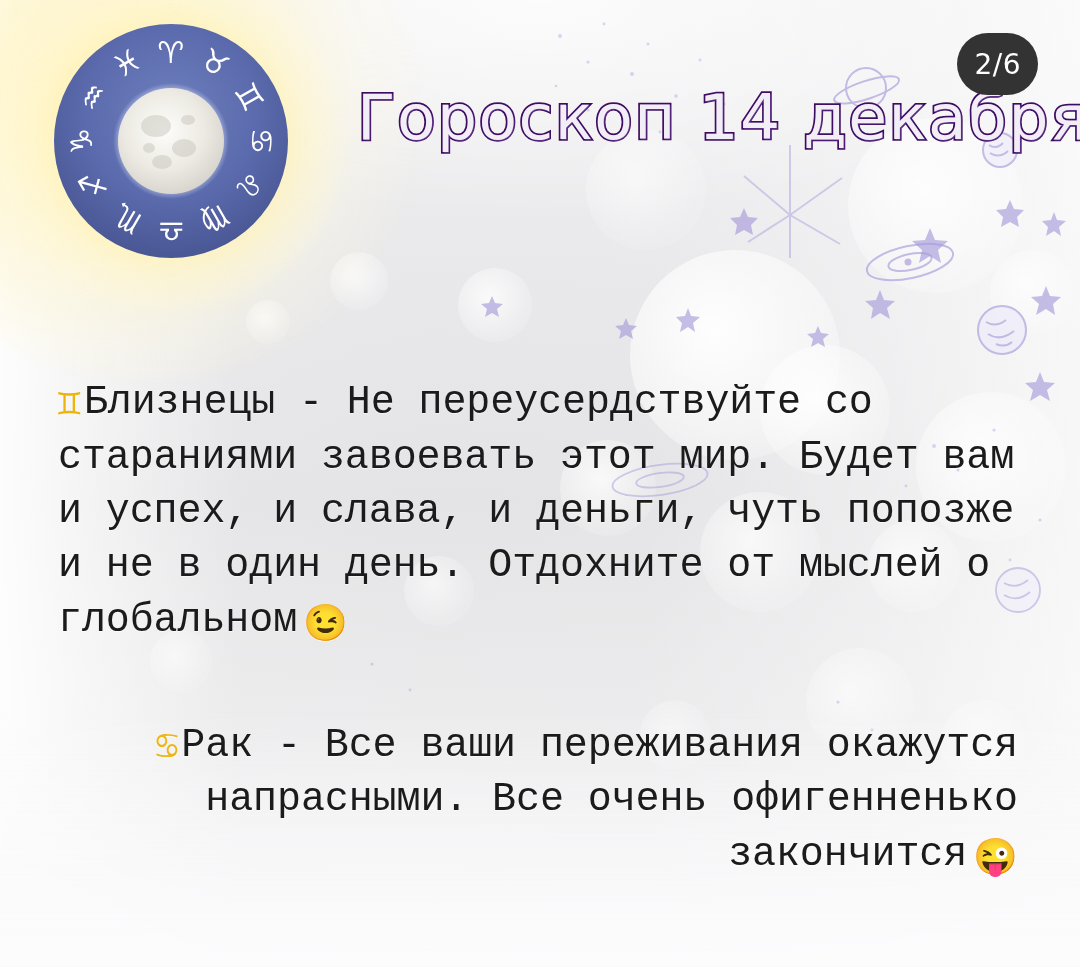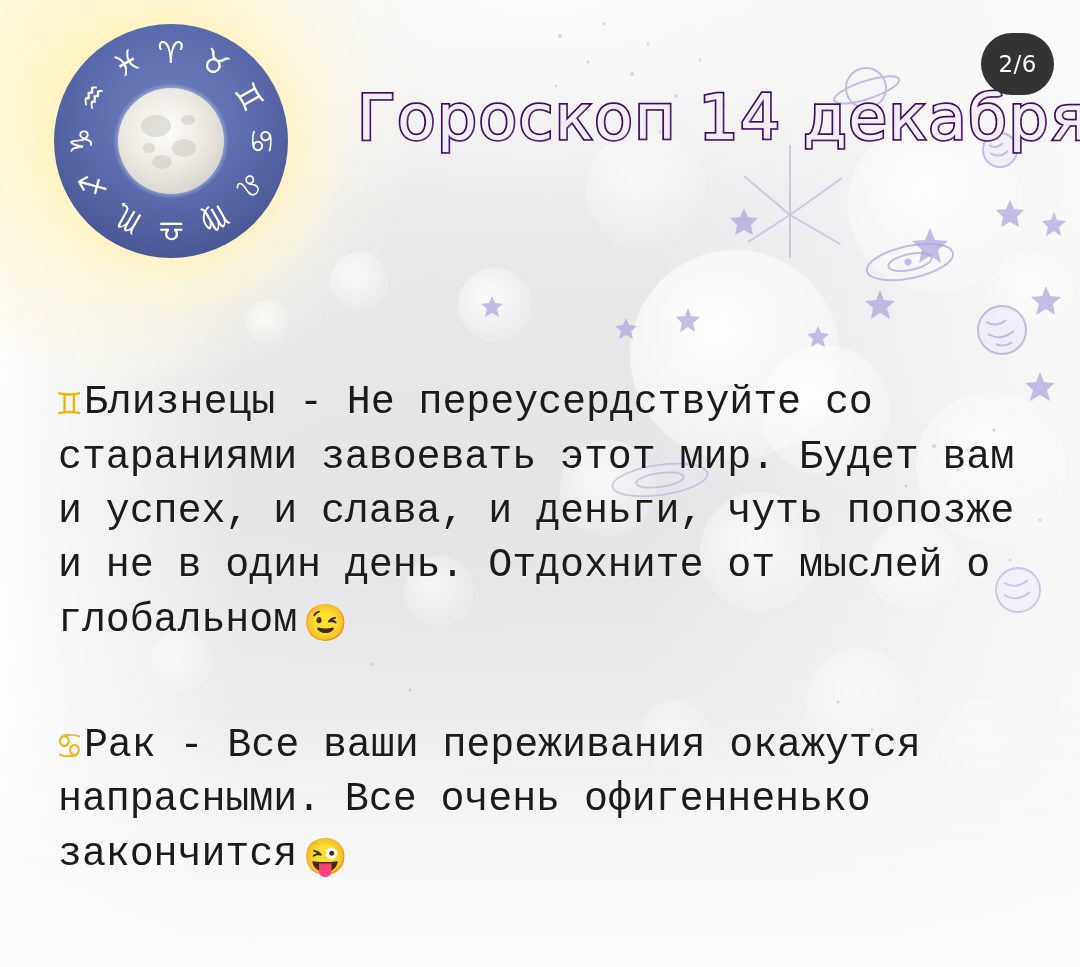--- a/index.html
+++ b/index.html
@@ -114,47 +114,47 @@
     text-shadow:
       0 0 1px rgba(124,70,180,0.75),
       1px 1px 0 rgba(150,110,200,0.35);
     white-space: nowrap;
     font-weight: 400;
   }
 
   
   .page-badge {
     position: absolute;
-    right: 26px;
+    right: 42px;
     top: 33px;
     min-width: 64px;
     height: 62px;
     padding: 16px 17px;
     border-radius: 32px;
     background: #333333;
     color: #ffffff;
     font-family: "DejaVu Sans", "Liberation Sans", sans-serif;
-    font-size: 23px;
+    font-size: 28px;
     font-weight: 400;
     display: flex;
     align-items: center;
     justify-content: center;
     letter-spacing: 0.5px;
     box-sizing: border-box;
   }
 
   
   .content {
     position: absolute;
     left: 58px;
     top: 336px;
     width: 960px;
   }
   .horo-block { margin-bottom: 68px; }
-  .horo-block:last-child { margin-bottom: 0; }
+  .horo-block:last-child { margin-bottom: 0; text-align: right; }
 
   .horo-text {
     font-family: Liberation Mono, monospace;
     font-size: 40px;
     line-height: 1.36;
     color: #1b1b1b;
     font-weight: 400;
     letter-spacing: -0.1px;
     text-shadow: 0 1px 0 rgba(255,255,255,0.55);
   }

